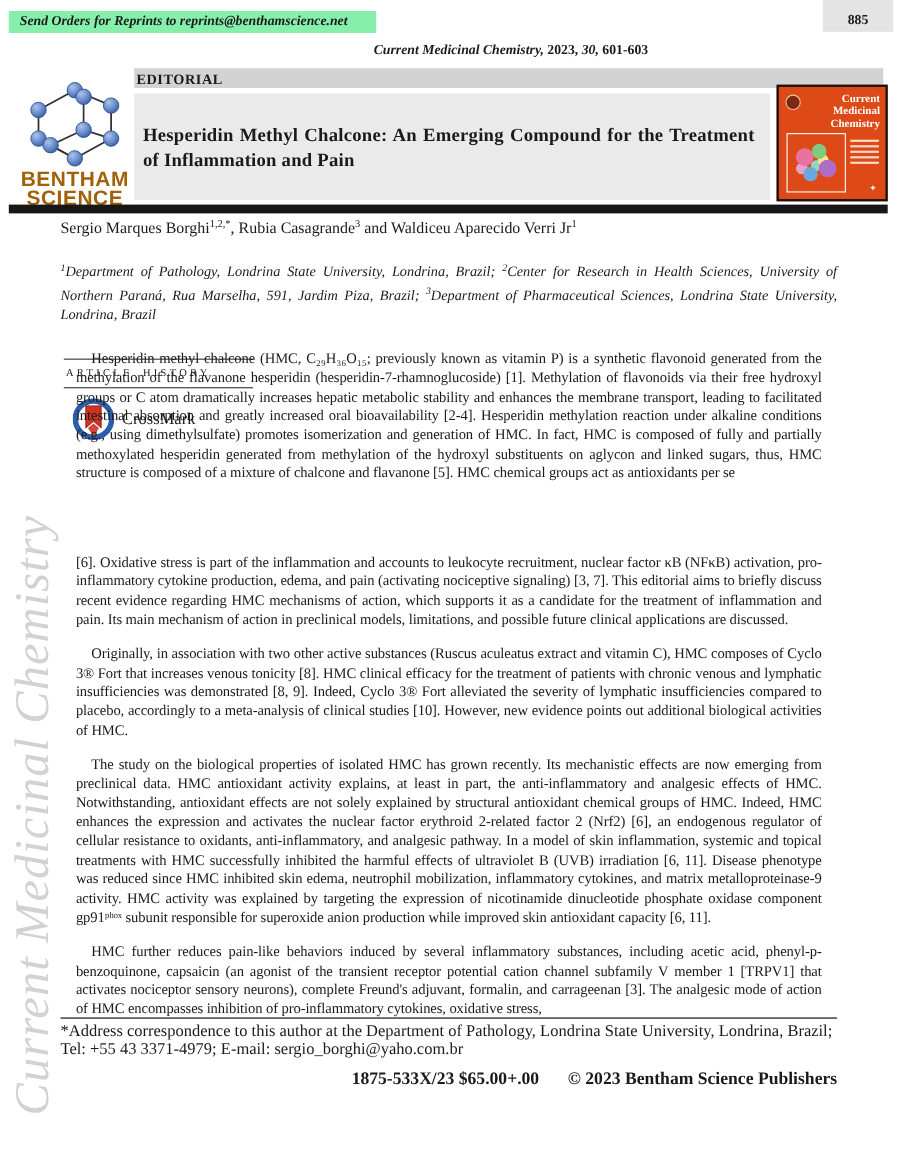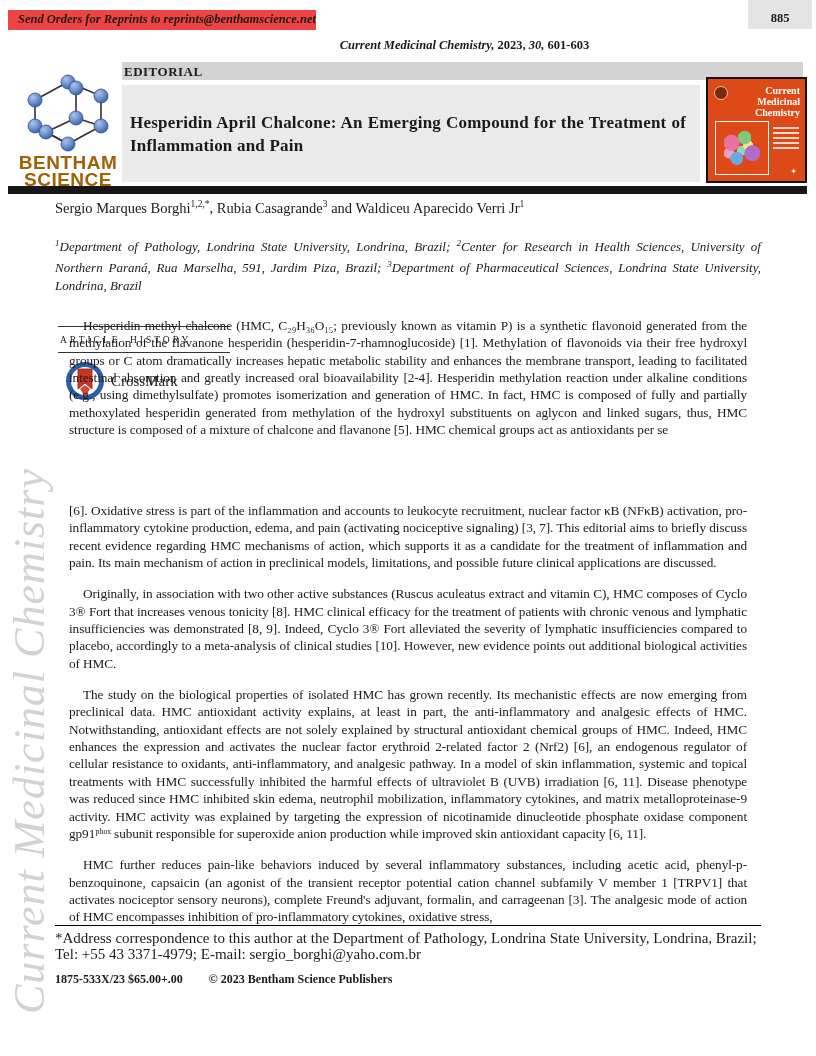--- a/index.html
+++ b/index.html
@@ -4,23 +4,23 @@
 <style>
   html,body{margin:0;padding:0;}
   body{
     width:816px;height:1056px;background:#ffffff;position:relative;
     font-family:"Liberation Serif", serif;color:#1a1a1a;overflow:hidden;
   }
   .abs{position:absolute;}
 
   
   .reprints-bar{
-    left:8px;top:10px;background:#ef4444;
+    left:8px;top:10px;background:#86efac;
     font:bold italic 12.5px "Liberation Serif", serif;
-    padding:2px 0 3px 10px;white-space:nowrap;text-align:center;
+    padding:2px 26px 3px 10px;white-space:nowrap;text-align:center;
   }
   .pagenum{
     left:748px;top:0;width:64px;height:29px;background:#e4e4e4;
     font:bold 12.5px "Liberation Serif", serif;text-align:center;
     line-height:36px;
   }
   .citation{
     left:122px;top:38px;width:685px;text-align:center;
     font-size:12.5px;white-space:nowrap;
   }
@@ -105,21 +105,21 @@
     left:55px;top:303px;width:706px;font-size:13.3px;line-height:17.35px;
     text-align:justify;letter-spacing:-0.1px;
   }
   .body-text p{margin:14px;}
   .p1-narrow{margin-left:177px;min-height:171px;text-indent:14px;}
   .p-follow{margin-top:7px;text-indent:14px;}
 
   
   .foot-rule{left:55px;top:925px;width:706px;border:none;border-top:1.5px solid #000;margin:0;}
   .footnote{left:55px;top:931px;width:706px;font-size:15px;line-height:15.5px;text-align:left;}
-  .footer-line{left:55px;top:972px;width:706px;text-align:left;font-weight:bold;font-size:12px;}
+  .footer-line{left:55px;top:972px;width:706px;text-align:right;font-weight:bold;font-size:16px;}
   .footer-line .gap{display:inline-block;width:26px;}
 
   
   .vertical-name{
     left:4px;top:1014px;transform:rotate(-90deg);transform-origin:0 0;
     font:italic 44px "Liberation Serif", serif;color:#d2d2d2;
     white-space:nowrap;letter-spacing:1px;
   }
 </style>
 </head>
@@ -160,21 +160,21 @@
       </g>
     </svg>
     <div class="logo-text">
       <div>BENTHAM</div>
       <div>SCIENCE</div>
     </div>
   </div>
 
   <div class="abs editorial-bar">EDITORIAL</div>
   <div class="abs title-block">
-    <h1>Hesperidin April Chalcone: An Emerging Compound for the Treatment of Inflammation and Pain</h1>
+    <h1>Hesperidin Methyl Chalcone: An Emerging Compound for the Treatment of Inflammation and Pain</h1>
   </div>
 
   <div class="abs cover">
     <div class="cover-badge"></div>
     <div class="cover-title">
       <div>Current</div>
       <div>Medicinal</div>
       <div>Chemistry</div>
     </div>
     <div class="cover-art"></div>

